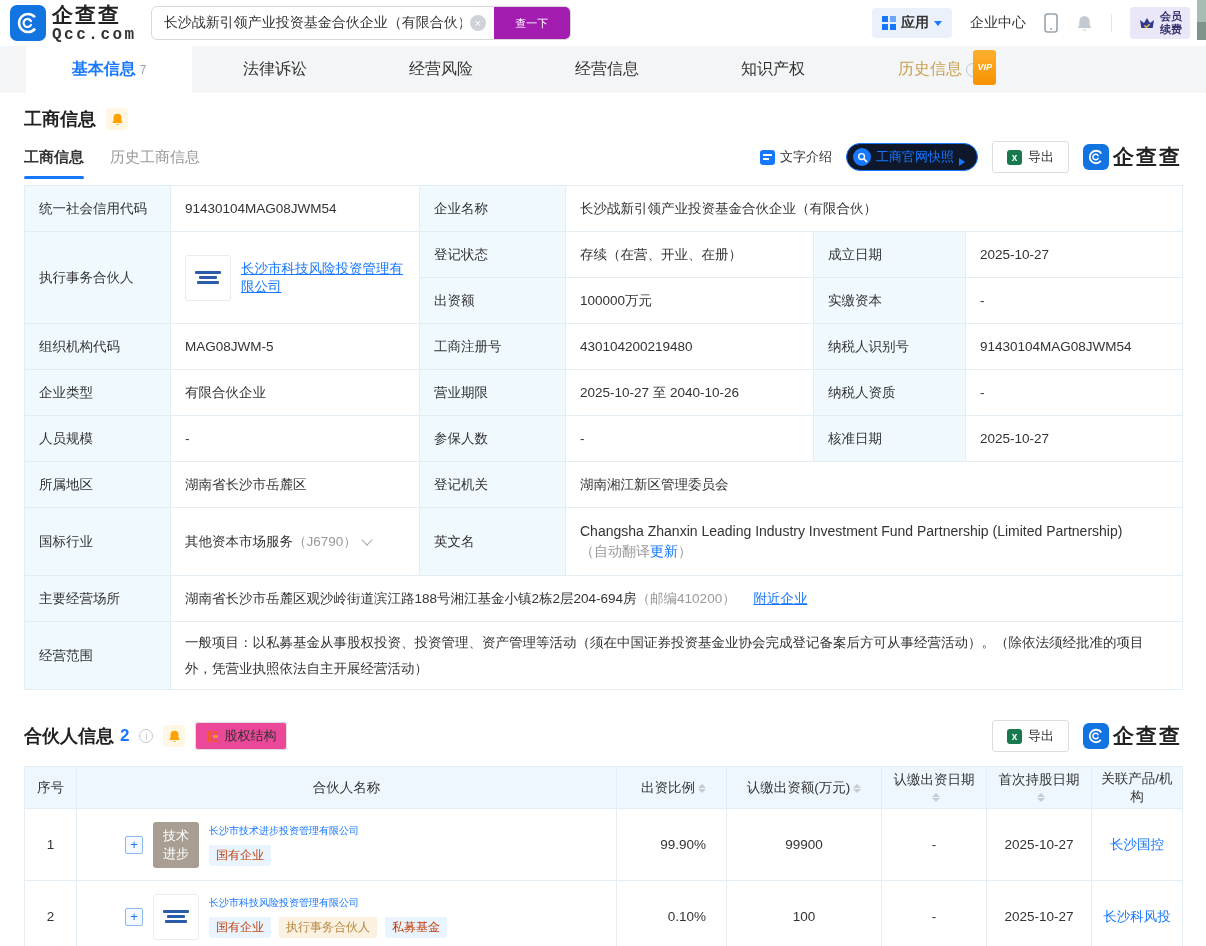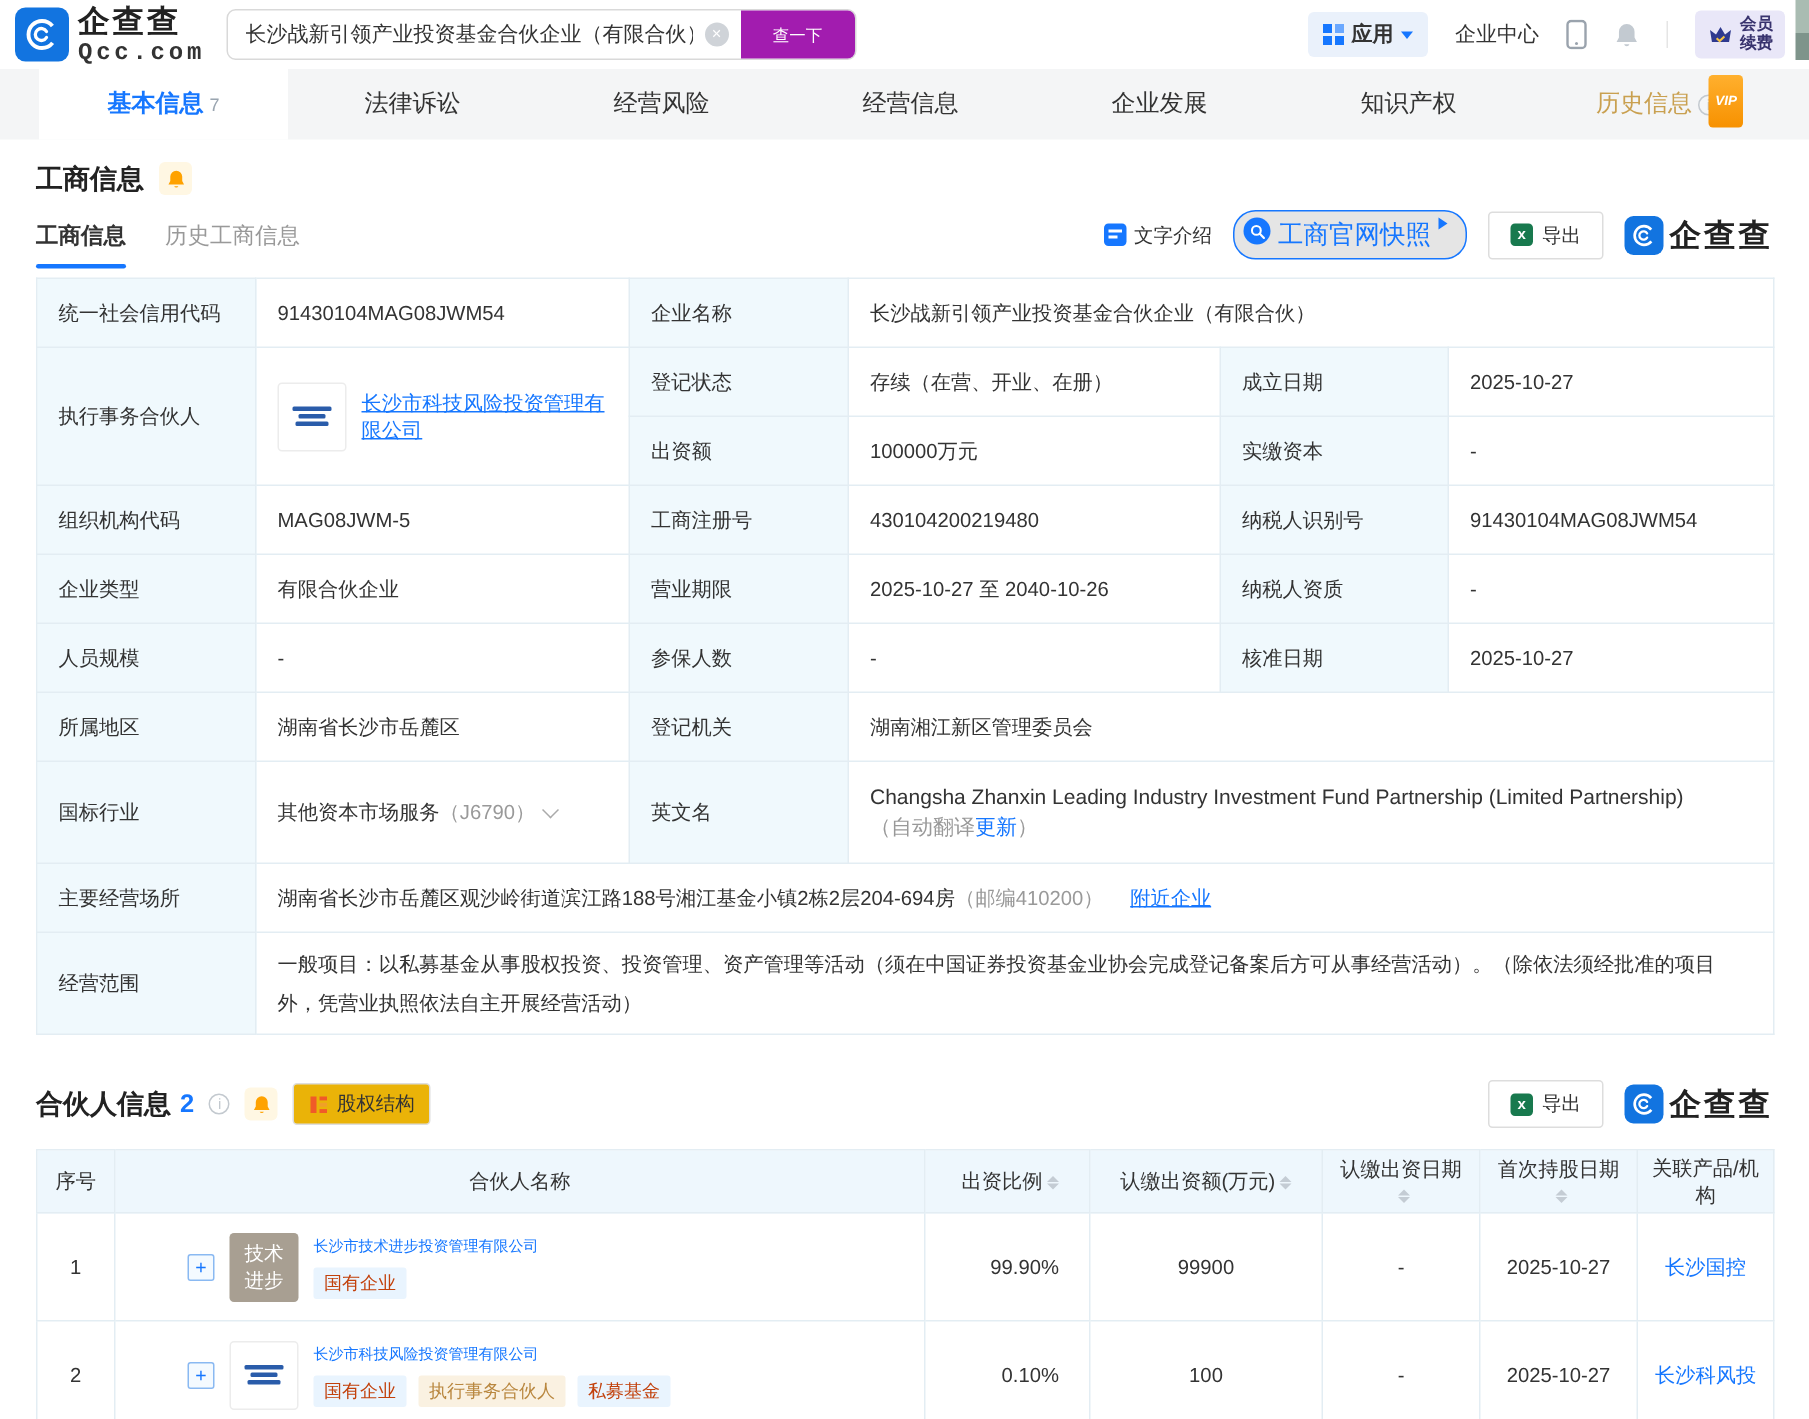--- a/index.html
+++ b/index.html
@@ -40,32 +40,32 @@
   .main-tab.gold { color:#c9a050; }
   .vip-badge { position:absolute; top:4px; right:26px; background:linear-gradient(180deg,#ffb02e,#f79100); color:#fff; font-size:9px; font-weight:bold; font-style:italic; border-radius:3px; padding:12px 4px; line-height:1.2; }
   .info-circle { width:14px; height:14px; border:1px solid #c3c9cf; color:#c3c9cf; border-radius:50%; font-size:10px; line-height:13px; text-align:center; display:inline-block; }
 
   
   .content { padding:0 24px; }
   .sec-title-row { display:flex; align-items:center; gap:10px; margin-top:14px; }
   .sec-title { font-size:18px; font-weight:bold; color:#222; }
   .sec-count { font-size:17px; font-weight:bold; color:#1677ff; margin-left:-4px; }
   .bell-chip { width:22px; height:22px; background:#fff7e3; border-radius:4px; display:flex; align-items:center; justify-content:center; cursor:pointer; }
-  .equity-btn { display:flex; align-items:center; gap:5px; border:1px solid #ddd; border-radius:3px; padding:4px 10px; font-size:13px; color:#333; background:#eab308; cursor:pointer; }
+  .equity-btn { display:flex; align-items:center; gap:5px; border:1px solid #ddd; border-radius:3px; padding:4px 10px; font-size:13px; color:#333; background:#ec4899; cursor:pointer; }
 
   .subtab-row { display:flex; align-items:flex-end; margin-top:10px; height:38px; }
   .subtab { font-size:15px; margin-right:26px; padding-bottom:12px; position:relative; cursor:pointer; color:#999; }
   .subtab.active { color:#333; font-weight:bold; }
   .subtab.active:after { content:""; position:absolute; left:0; right:0; bottom:0; height:3px; background:#1677ff; border-radius:2px; }
   .subtab-actions { margin-left:auto; display:flex; align-items:center; gap:14px; padding-bottom:6px; }
   .txt-intro { display:flex; align-items:center; gap:5px; font-size:13px; color:#333; cursor:pointer; }
   .doc-ic { width:15px; height:15px; background:#1677ff; border-radius:3px; position:relative; }
   .doc-ic:before { content:""; position:absolute; left:3px; top:4px; width:9px; height:2px; background:#fff; }
   .doc-ic:after { content:""; position:absolute; left:3px; top:8px; width:6px; height:2px; background:#fff; }
-  .snap-btn { display:flex; align-items:flex-start; gap:5px; border:1px solid #1677ff; color:#1677ff; font-size:17px; border-radius:15px; padding:4px 12px 4px 6px; background:#e5e5e5; cursor:pointer; }
+  .snap-btn { display:flex; align-items:flex-end; gap:5px; border:1px solid #1677ff; color:#1677ff; font-size:13px; border-radius:15px; padding:4px 12px 4px 6px; background:#0f172a; cursor:pointer; }
   .snap-ic { width:18px; height:18px; background:#1677ff; border-radius:50%; display:flex; align-items:center; justify-content:center; }
   .tri-right { width:0; height:0; border-top:4px solid transparent; border-bottom:4px solid transparent; border-left:6px solid #1677ff; }
   .export-btn { display:flex; align-items:center; gap:6px; border:1px solid #ddd; border-radius:3px; padding:6px 14px; font-size:13px; color:#333; background:#fff; cursor:pointer; }
   .xls-ic { width:15px; height:15px; background:#18794e; border-radius:3px; color:#fff; font-size:10px; font-weight:bold; text-align:center; line-height:15px; }
   .brand-mini { display:flex; align-items:center; gap:4px; }
   .brand-mini .sq { width:26px; height:26px; border-radius:6px; background:#1274e0; display:flex; align-items:center; justify-content:center; }
   .brand-mini .t { font-size:21px; font-weight:bold; color:#222; letter-spacing:2px; }
 
   
   table.biz { width:1158px; border-collapse:collapse; margin-top:6px; table-layout:fixed; font-size:13.5px; }
@@ -169,23 +169,20 @@
       <span class="cnt">7</span>
   </div>
   <div class="main-tab">
       <span>法律诉讼</span>
     </div>
   <div class="main-tab">
       <span>经营风险</span>
     </div>
   <div class="main-tab">
       <span>经营信息</span>
-    </div>
-  <div class="main-tab">
-      <span>企业发展</span>
     </div>
   <div class="main-tab">
       <span>知识产权</span>
     </div>
   <div class="main-tab gold">
     <span class="vip-badge">VIP</span>
     <span>历史信息</span>
     <span class="info-circle">i</span>
   </div>
 </div>

